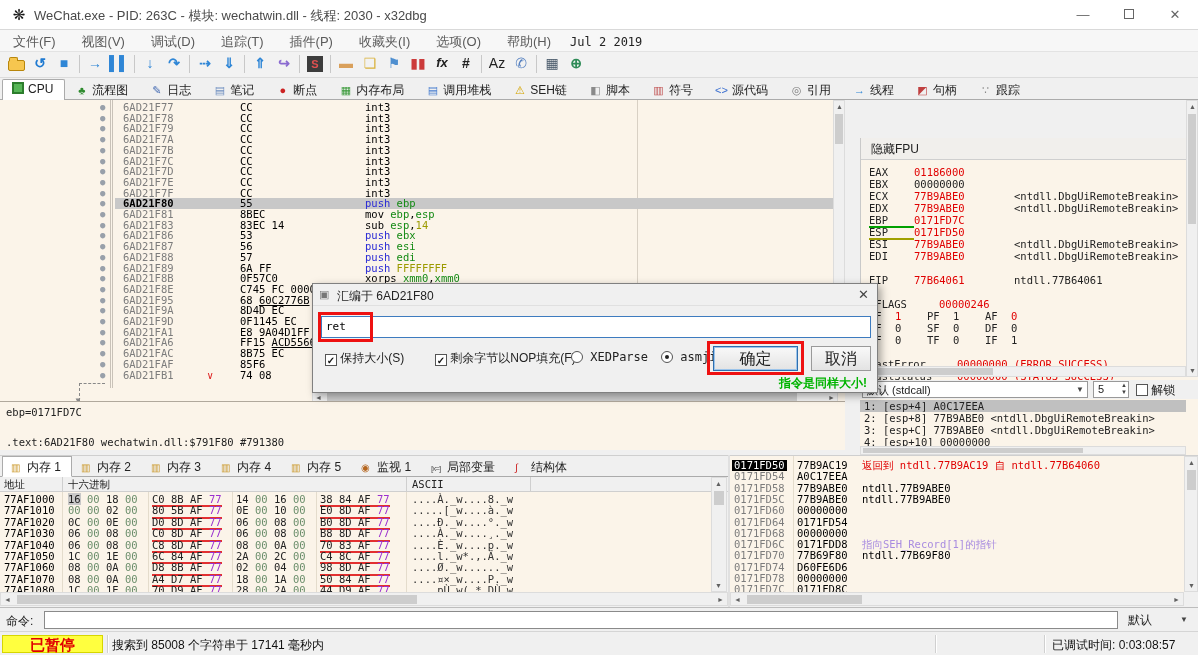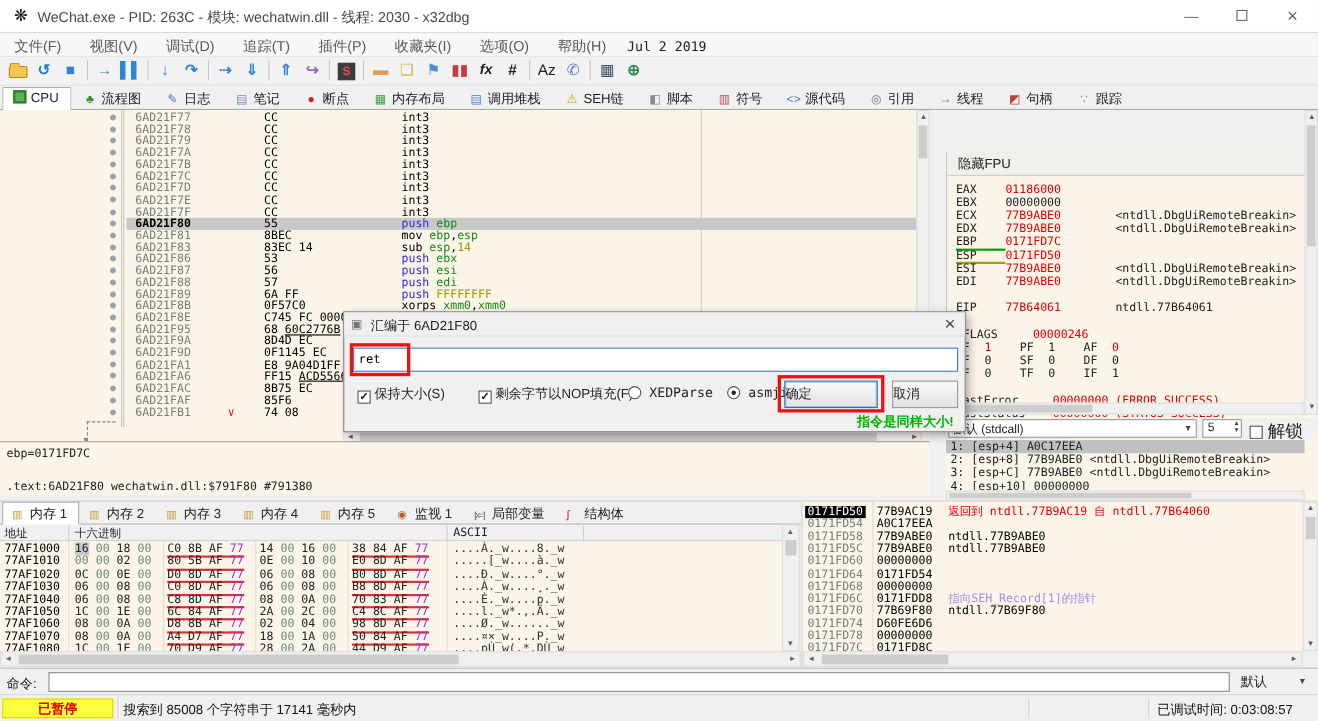--- a/index.html
+++ b/index.html
@@ -77,21 +77,21 @@
   .red { color:#e00000; }
   .ul-green { border-bottom:2px solid #00a000; } .ul-olive { border-bottom:2px solid #a0a000; }
   .fname { display:inline-block; width:26px; } .fval { display:inline-block; width:32px; }
   #reg-hscroll { left:860px; top:366px; width:326px; height:11px; }
   #reg-vscroll { left:1186px; top:100px; width:12px; height:277px; }
   #conv-row { position:absolute; left:860px; top:380px; width:338px; height:19px; background:#f0f0f0; }
   #conv-combo { position:absolute; left:2px; top:1px; width:226px; height:17px; background:#fff; border:1px solid #999; font-size:11px; padding:1px 4px; }
   #conv-combo .carr { position:absolute; right:3px; top:3px; font-size:8px; color:#444; }
   #depth-spin { position:absolute; left:233px; top:1px; width:36px; height:17px; background:#fff; border:1px solid #999; font-size:11px; padding:1px 4px; }
   #depth-spin .spins { position:absolute; right:1px; top:0px; font-size:6px; color:#444; line-height:7px; }
-  #unlock-box { position:absolute; left:276px; top:2px; font-size:16px; }
+  #unlock-box { position:absolute; left:276px; top:2px; font-size:12px; }
   .cb { display:inline-block; width:12px; height:12px; background:#fff; border:1px solid #555; vertical-align:-2px; text-align:center; line-height:11px; font-size:10px; font-weight:bold; color:#111; }
   #args { position:absolute; left:860px; top:399px; width:338px; height:47px; background:#fbf4e9; overflow:hidden; }
   .argrow { position:absolute; left:0; width:326px; height:12px; padding-left:4px; font-family:"DejaVu Sans Mono",monospace; font-size:10.5px; line-height:12px; white-space:pre; }
   .argrow.sel { background:#c0c0c0; }
   #args-hscroll { left:860px; top:446px; width:326px; height:9px; }
 
   
   #memtabs { position:absolute; left:0; top:455px; width:728px; height:22px; background:#f0f0f0; border-top:1px solid #cfcfcf; border-bottom:1px solid #ababab; padding-left:2px; }
   .mtab { display:inline-block; height:21px; padding:2px 10px 0 8px; margin-top:0px; font-size:12px; border:1px solid transparent; vertical-align:top; }
   .mtab.active { background:#fff; border:1px solid #ababab; border-bottom:1px solid #fff; }
@@ -128,42 +128,42 @@
   #stack-hscroll { left:730px; top:592px; width:454px; height:14px; }
 
   
   #cmdrow { position:absolute; left:0; top:607px; width:1198px; height:24px; background:#f0f0f0; border-top:1px solid #bdbdbd; }
   #cmd-label { position:absolute; left:6px; top:5px; font-size:12px; color:#222; }
   #cmd-input { position:absolute; left:44px; top:3px; width:1074px; height:18px; background:#fff; border:1px solid #8a8a8a; font-family:"DejaVu Sans Mono",monospace; font-size:11px; padding:0 3px; }
   #cmd-combo { position:absolute; left:1124px; top:3px; width:66px; height:18px; font-size:12px; padding:1px 4px; color:#222; }
   #cmd-combo .carr { position:absolute; right:2px; top:4px; font-size:8px; color:#444; }
 
   #statusbar { position:absolute; left:0; top:631px; width:1198px; height:24px; background:#f0f0f0; border-top:1px solid #d5d5d5; }
-  #status-state { position:absolute; left:2px; top:3px; width:101px; height:18px; background:#ffff3f; border:1px solid #d6d600; color:#e00000; font-weight:bold; text-align:center; line-height:17px; font-size:12px; }
+  #status-state { position:absolute; left:2px; top:3px; width:101px; height:18px; background:#ffff3f; border:1px solid #d6d600; color:#e00000; font-weight:bold; text-align:center; line-height:17px; font-size:15px; }
   #status-msg { position:absolute; left:112px; top:5px; font-size:12px; color:#111; }
   .ssep { position:absolute; top:3px; width:2px; height:18px; border-left:1px solid #d0d0d0; border-right:1px solid #fff; }
   #status-time { position:absolute; left:1052px; top:5px; font-size:12px; color:#111; }
 
   
   #dialog { position:absolute; left:312px; top:283px; width:566px; height:110px; background:#f0f0f0; border:1px solid #808080; box-shadow:3px 3px 8px rgba(0,0,0,0.35); }
   #dlg-title { position:absolute; left:0; top:0; width:564px; height:22px; background:#f0f0f0; border-bottom:1px solid #e0e0e0; }
   #dlg-icon { position:absolute; left:6px; top:4px; font-size:11px; color:#777; }
   #dlg-title-text { position:absolute; left:24px; top:4px; font-size:12px; color:#222; }
   #dlg-close { position:absolute; right:8px; top:3px; font-size:13px; color:#444; }
   #dlg-input { position:absolute; left:8px; top:32px; width:550px; height:22px; background:#fff; border:1px solid #3d7bbf; font-family:"DejaVu Sans Mono",monospace; font-size:11px; line-height:20px; padding:0 4px; color:#000; }
   .redbox { position:absolute; border:3px solid #ee1111; }
   #ann-input { left:5px; top:28px; width:55px; height:30px; }
   #ann-ok { left:394px; top:57px; width:97px; height:34px; }
   #dlg-cb1 { position:absolute; left:12px; top:66px; font-size:12px; }
   #dlg-cb2 { position:absolute; left:122px; top:66px; font-size:12px; }
   .radio { display:inline-block; width:12px; height:12px; border:1px solid #555; border-radius:50%; background:#fff; vertical-align:-2px; position:relative; }
   .radio.on::after { content:""; position:absolute; left:3px; top:3px; width:4px; height:4px; border-radius:50%; background:#222; }
   #dlg-r1 { position:absolute; left:258px; top:66px; font-size:12px; font-family:"DejaVu Sans Mono",monospace; }
   #dlg-r2 { position:absolute; left:348px; top:66px; font-size:12px; font-family:"DejaVu Sans Mono",monospace; }
-  .dbtn { position:absolute; top:62px; height:25px; background:linear-gradient(#f9f9f9,#e3e3e3); border:1px solid #9a9a9a; text-align:left; font-size:12px; line-height:23px; }
+  .dbtn { position:absolute; top:62px; height:25px; background:linear-gradient(#f9f9f9,#e3e3e3); border:1px solid #9a9a9a; text-align:center; font-size:16px; line-height:23px; }
   #btn-ok { left:400px; width:85px; border:1px solid #2d6fb0; box-shadow:inset 0 0 0 1px #9cc4ea; }
   #btn-cancel { left:498px; width:60px; }
   #dlg-hint { position:absolute; right:10px; top:91px; color:#00b400; font-weight:bold; font-size:12px; }
 </style>
 </head>
 <body>
 
 <div id="titlebar">
   <div id="app-icon">❋</div>
   <div id="title-text">WeChat.exe - PID: 263C - 模块: wechatwin.dll - 线程: 2030 - x32dbg</div>

